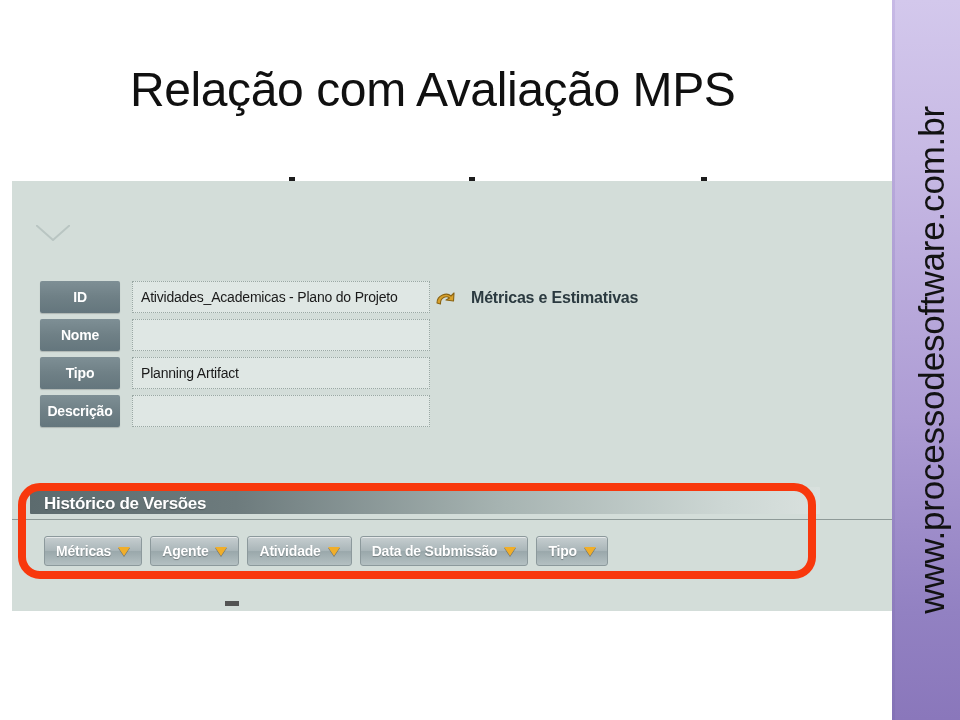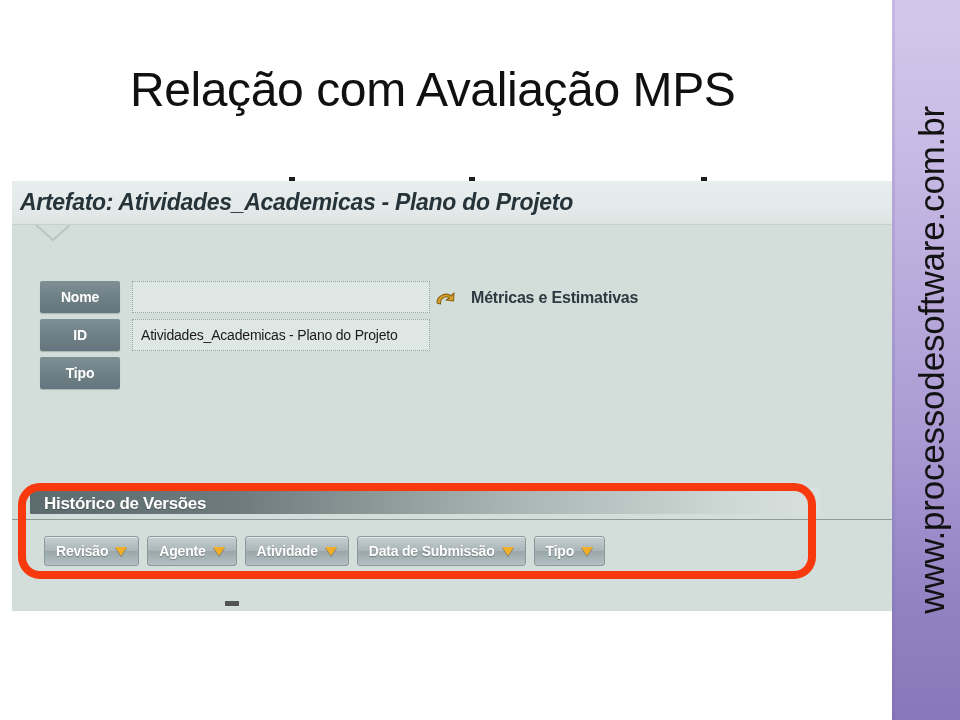--- a/index.html
+++ b/index.html
@@ -286,48 +286,50 @@
   <div id="slide-title">Relação com Avaliação MPS</div>
 
   <div class="ghost-text" style="left:540px; top:176px;"></div>
 
   <div class="handle" style="left:277px; top:177px;"></div>
   <div class="handle" style="left:457px; top:177px;"></div>
   <div class="handle" style="left:689px; top:177px;"></div>
 
   <div id="app-shot">
 
-    <div id="app-header">
-      <div id="app-header-title">Artefato: Atividades_Academicas - Plano do Projeto</div>
-    </div>
 
     <div id="header-notch">
       <svg width="34" height="16" viewBox="0 0 34 16">
         <path d="M0 0 L17 15 L34 0" fill="none" stroke="#b9c5c2" stroke-width="2"></path>
       </svg>
     </div>
 
     <div id="divider-line"></div>
 
     <div id="form-block">
 
       <div class="form-row">
+        <div class="form-label">ID</div>
+        <div class="form-value">Atividades_Academicas - Plano do Projeto</div>
+      </div>
+
+      <div class="form-row">
         <div class="form-label">Nome</div>
         <div class="form-value"></div>
       </div>
 
       <div class="form-row">
-        <div class="form-label">ID</div>
-        <div class="form-value">Atividades_Academicas - Plano do Projeto</div>
+        <div class="form-label">Tipo</div>
+        <div class="form-value">Planning Artifact</div>
       </div>
 
       <div class="form-row">
-        <div class="form-label">Tipo</div>
-      </div>
-
+        <div class="form-label">Descrição</div>
+        <div class="form-value"></div>
+      </div>
 
     </div>
 
     <div id="metrics-link">
       <span>
         <svg id="metrics-icon" width="22" height="20" viewBox="0 0 22 20">
           <path d="M3 14 C3 6, 13 3, 17 7 L20 4 L19.5 12 L12 11 L15.5 9 C12.5 6.5, 6 8, 6.5 15 Z" fill="#d8a12b" stroke="#8a6312" stroke-width="1.1" stroke-linejoin="round"></path>
         </svg>
       </span>
       <span id="metrics-label">Métricas e Estimativas</span>
@@ -335,21 +337,21 @@
 
     <div id="history-section">
 
       <div id="history-bar">
         <span id="history-bar-title">Histórico de Versões</span>
       </div>
 
       <div id="col-header-row">
 
         <div class="col-header">
-          <span class="col-header-label">Revisão</span>
+          <span class="col-header-label">Métricas</span>
           <span class="sort-caret"></span>
         </div>
 
         <div class="col-header">
           <span class="col-header-label">Agente</span>
           <span class="sort-caret"></span>
         </div>
 
         <div class="col-header">
           <span class="col-header-label">Atividade</span>

